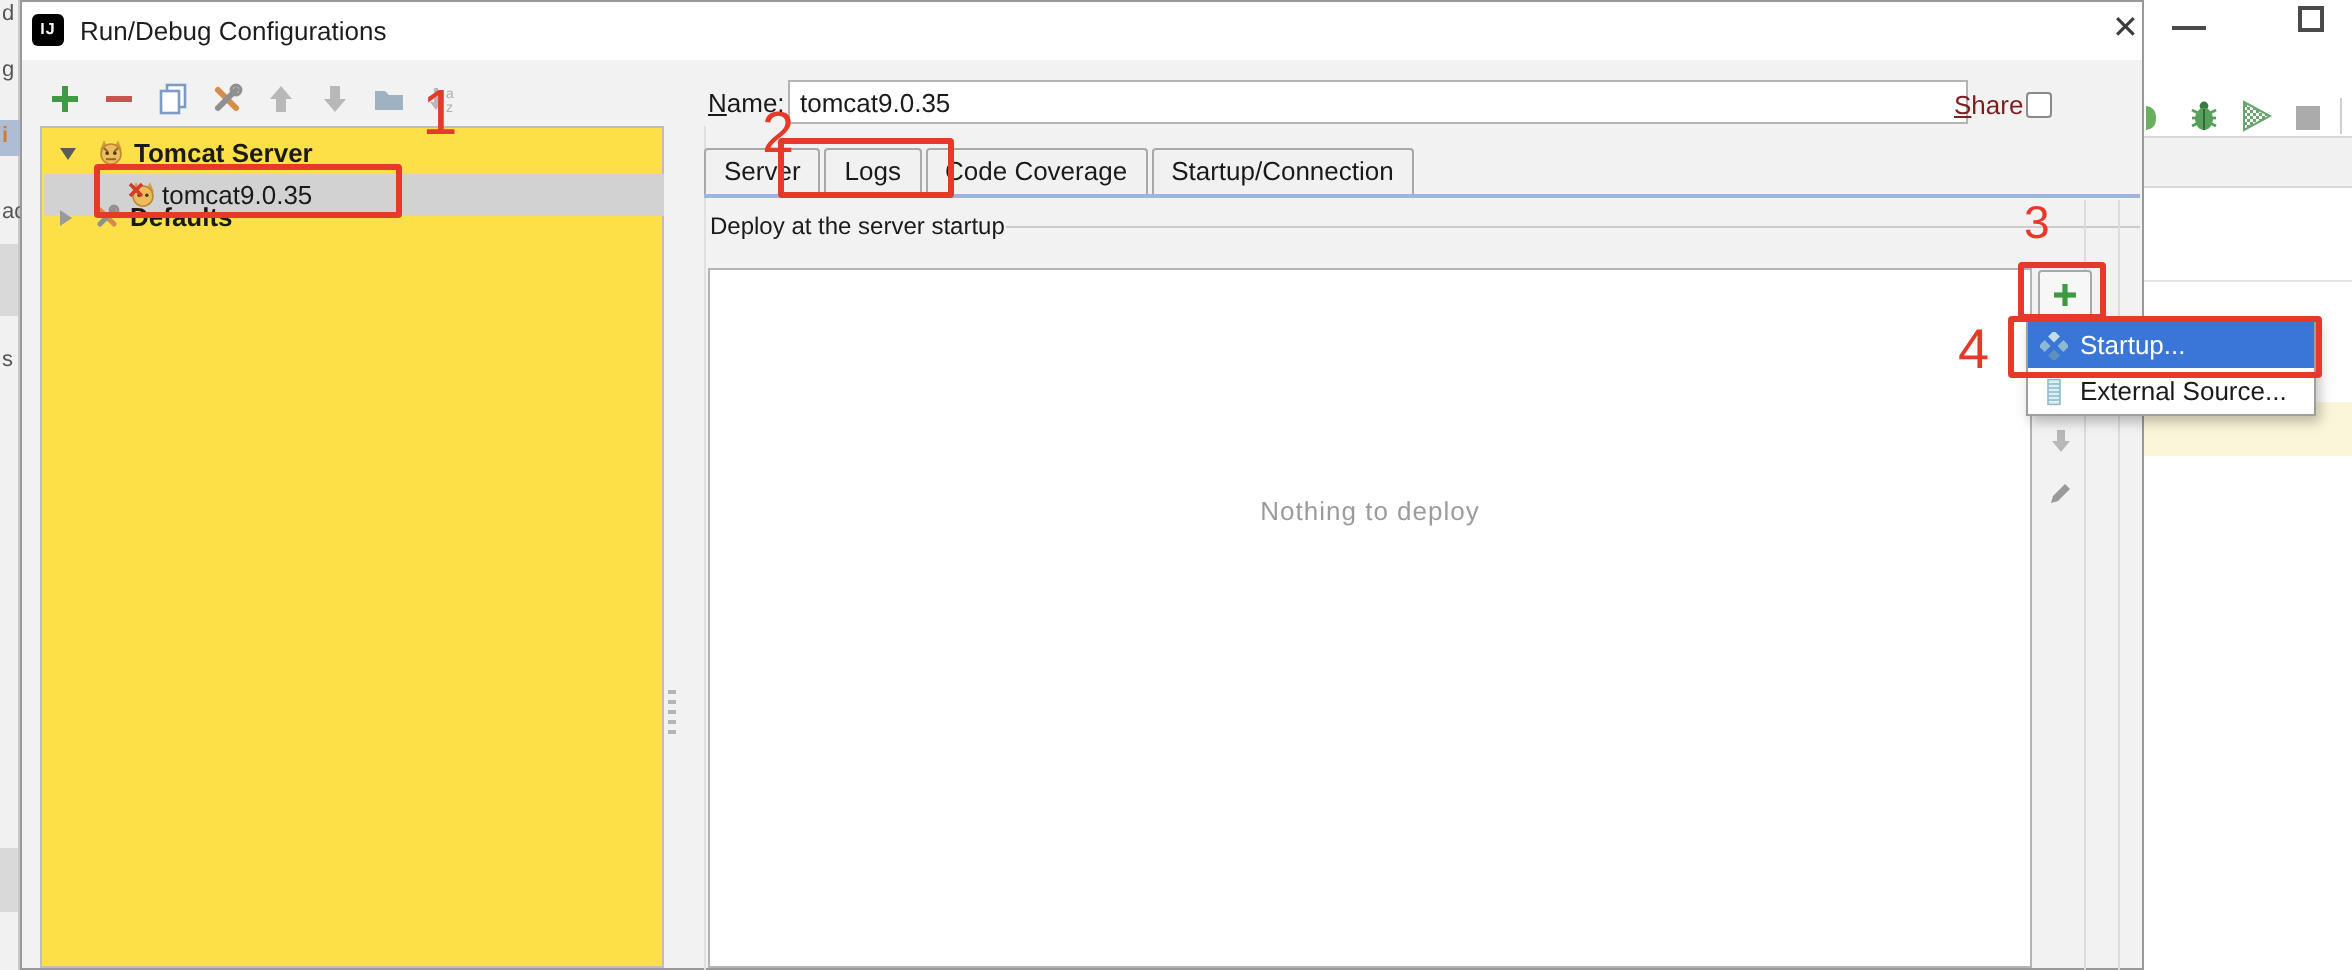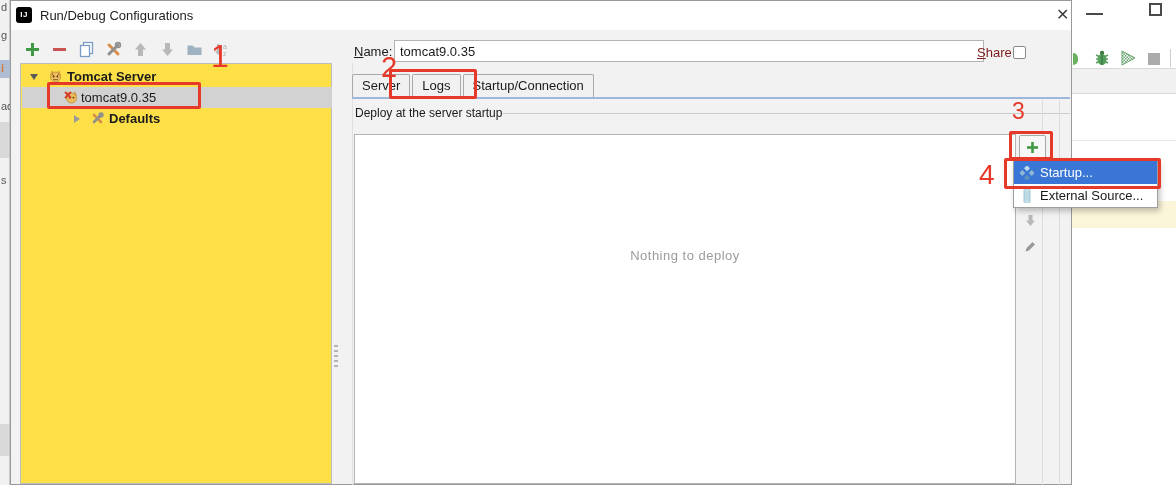--- a/index.html
+++ b/index.html
@@ -218,21 +218,21 @@
             <polygon points="9,5 11,1 13,6" fill="#d89c3e"></polygon>
           <circle cx="7.5" cy="8" r="5" fill="#eebc5e" stroke="#b98a33" stroke-width="0.8"></circle>
           <circle cx="5.6" cy="7.6" r="0.9" fill="#4c3a12"></circle>
             <circle cx="9.4" cy="7.6" r="0.9" fill="#4c3a12"></circle>
           <line x1="1" y1="2" x2="7" y2="8" stroke="#d43a2a" stroke-width="1.8"></line>
           <line x1="7" y1="2" x2="1" y2="8" stroke="#d43a2a" stroke-width="1.8"></line>
         </svg>
       </span>
       <span style="margin-left:2px;">tomcat9.0.35</span>
     </div>
-    <div class="tree-row" style="top:44px;padding-left:44px;">
+    <div class="tree-row" style="top:34px;">
       <span style="margin-left:8px;" class="tri-right"></span>
       <span class="tree-ico" style="margin-left:10px;">
         <svg width="15" height="15" viewBox="0 0 15 15">
           <line x1="4" y1="4" x2="11" y2="11" stroke="#d78d4a" stroke-width="2.6" stroke-linecap="round"></line>
           <line x1="11" y1="4" x2="4" y2="11" stroke="#8f8f8f" stroke-width="2.6" stroke-linecap="round"></line>
           <circle cx="11" cy="4" r="2" fill="none" stroke="#8f8f8f" stroke-width="1.4"></circle>
         </svg>
       </span>
       <span class="bold" style="margin-left:4px;">Defaults</span>
     </div>
@@ -242,20 +242,21 @@
   <div class="abs vline-content"></div>
 
   <div class="abs name-label"><span class="mnemonic">N</span><span>ame:</span></div>
   <input class="abs name-input" value="tomcat9.0.35" style="">
   <div class="abs share-box"></div>
   <div class="abs share-label"><span class="mnemonic">S</span><span>hare</span></div>
 
   <div class="abs tabs">
     <div class="tab">Server</div>
     <div class="tab">Logs</div>
+    <div class="tab">Code Coverage</div>
     <div class="tab">Startup/Connection</div>
   </div>
   <div class="abs tab-underline"></div>
 
   <div class="abs group-label">Deploy at the server startup</div>
   <div class="abs group-line"></div>
   <div class="abs deploy-panel"></div>
   <div class="abs empty-text">Nothing to deploy</div>
 
   <div class="abs gut1"></div>

